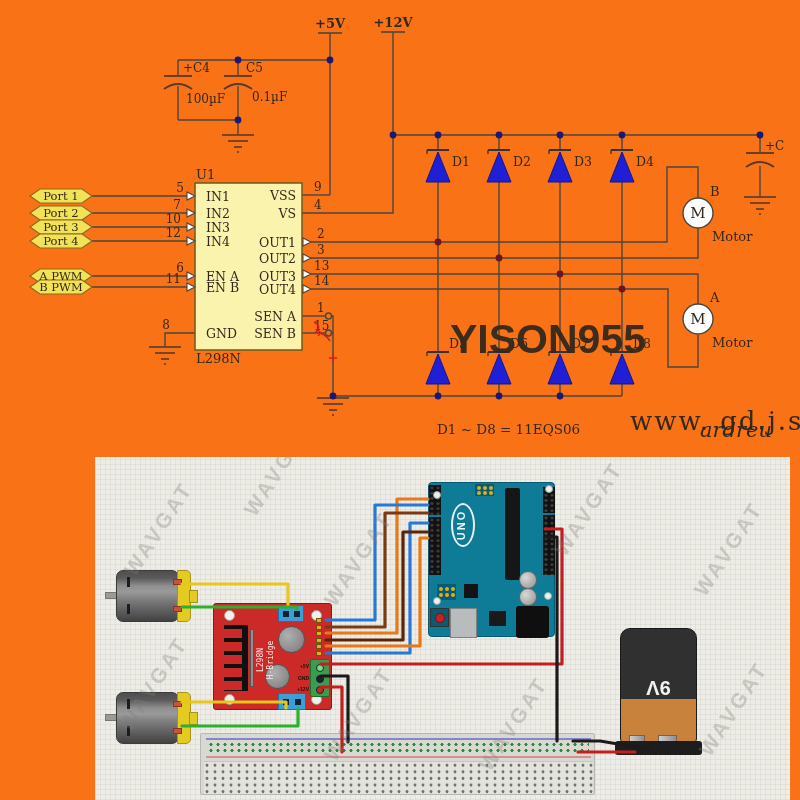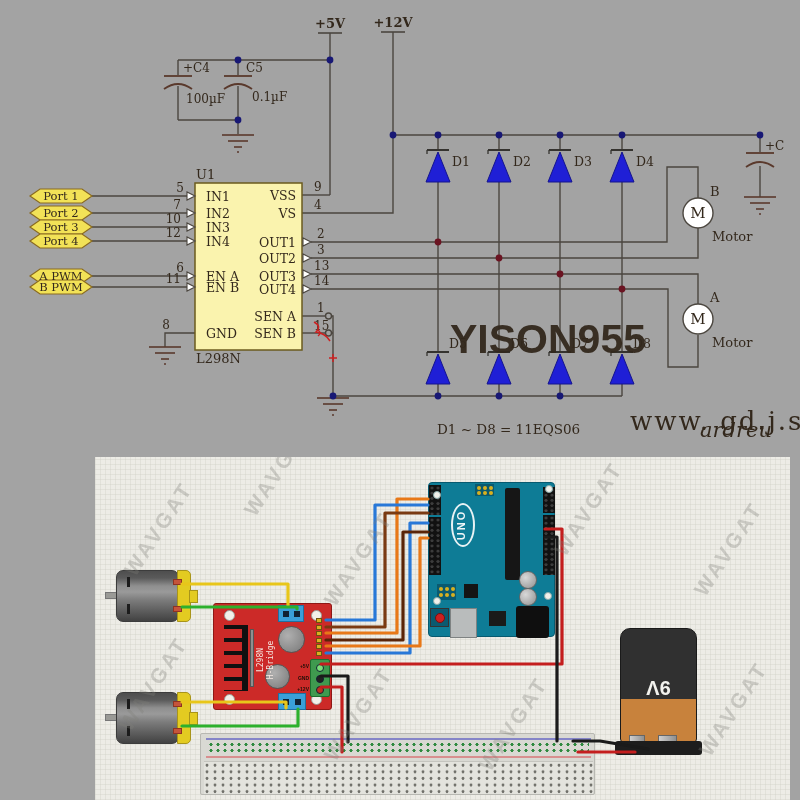--- a/index.html
+++ b/index.html
@@ -1,17 +1,17 @@
 <!DOCTYPE html>
 <html><head>
 <meta charset="utf-8">
 <style>
   html,body{margin:0;padding:0;background:#ffffff;width:800px;height:800px;overflow:hidden;
     font-family:"DejaVu Serif",serif;}
-  #stage{position:relative;width:800px;height:800px;background:#a3a3a3;}
+  #stage{position:relative;width:800px;height:800px;background:#f97316;}
   #schematic{position:absolute;left:0;top:0;}
   svg text{fill:#33281c;}
   .photo{position:absolute;left:95px;top:457px;width:695px;height:343px;
      background-color:#edece6;
      background-image:
        repeating-linear-gradient(0deg, rgba(205,205,195,.35) 0 1px, transparent 1px 5px),
        repeating-linear-gradient(90deg, rgba(205,205,195,.35) 0 1px, transparent 1px 5px);
      overflow:hidden;}
   .photo *{position:absolute;box-sizing:border-box;}
   

